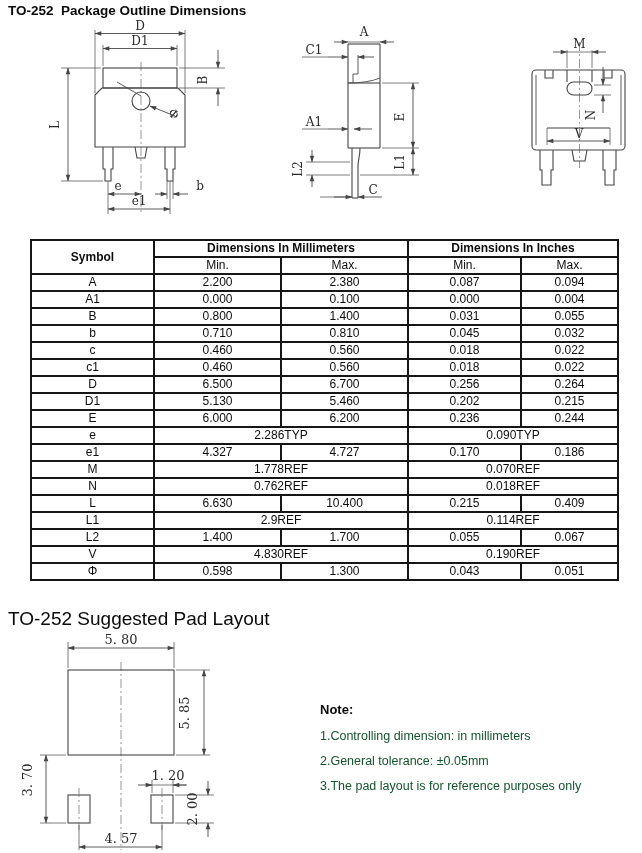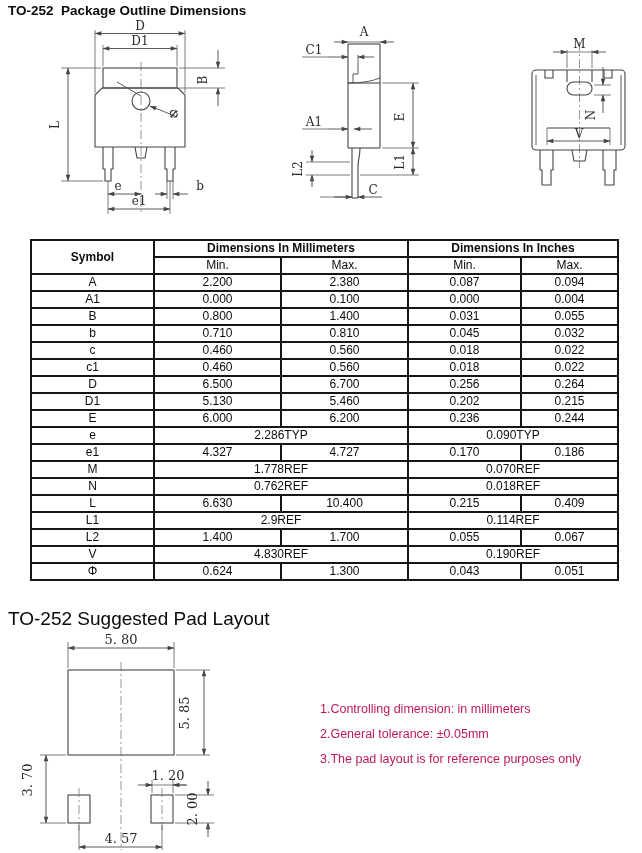--- a/index.html
+++ b/index.html
@@ -21,21 +21,21 @@
   .tbl-wrap { left:30px; top:239px; }
   table.dim { border-collapse:collapse; table-layout:fixed; width:587px;border-radius:9px; }
   table.dim td { border:2px solid #161616; text-align:center; vertical-align:middle;
                  font-size:12px; height:16px; line-height:15px; padding:0; color:#0c0c0c; }
   table.dim td.hd  { font-weight:bold; height:17px; }
   table.dim td.sub { height:17px; }
 
   
   .notes { left:320px; top:702px; width:312px; }
   .notes .nh { font-size:13px; font-weight:bold; margin-bottom:12px; color:#0a0a0a; }
-  .notes .ni { font-size:12.5px; margin-bottom:11px; color:#be185d; }
+  .notes .ni { font-size:12.5px; margin-bottom:11px; color:#14532d; }
 </style>
 </head>
 <body>
 
 <div class="abs main-title">TO-252  Package Outline Dimensions</div>
 
 <svg class="abs" style="left:28px;top:18px" width="235" height="202" viewBox="0 0 235 202">
   <defs>
     <marker id="fm" viewBox="0 0 12 12" refX="11" refY="6" markerWidth="11" markerHeight="8" orient="auto-start-reverse">
       <path d="M0.5,2.2 L11.5,6 L0.5,9.8 z" fill="#454545"></path>
@@ -309,21 +309,21 @@
           <td>0.055</td>
           <td>0.067</td>
         </tr>
       <tr>
           <td>V</td>
           <td colspan="2">4.830REF</td>
           <td colspan="2">0.190REF</td>
         </tr>
       <tr>
           <td>Φ</td>
-          <td>0.624</td>
+          <td>0.598</td>
           <td>1.300</td>
           <td>0.043</td>
           <td>0.051</td>
         </tr>
     </tbody>
   </table>
 </div>
 
 <div class="abs pad-title">TO-252 Suggested Pad Layout</div>
 
@@ -368,16 +368,17 @@
   <line class="md" x1="190" y1="209" x2="190" y2="195" marker-end="url(#pm)"></line>
   <text class="big" x="179" y="181" transform="rotate(-90 179 181)" text-anchor="middle">2. 00</text>
 
   <line class="thin" x1="61" y1="197" x2="61" y2="222"></line>
   <line class="thin" x1="144" y1="197" x2="144" y2="222"></line>
   <line class="md" x1="61" y1="219" x2="144" y2="219" marker-start="url(#pm)" marker-end="url(#pm)"></line>
   <text class="big" x="103" y="215" text-anchor="middle">4. 57</text>
 </svg>
 
 <div class="abs notes">
+  <div class="nh">Note:</div>
   <div class="ni">1.Controlling dimension: in millimeters</div>
   <div class="ni">2.General tolerance: ±0.05mm</div>
   <div class="ni">3.The pad layout is for reference purposes only</div>
 </div>
 
 </body></html>

